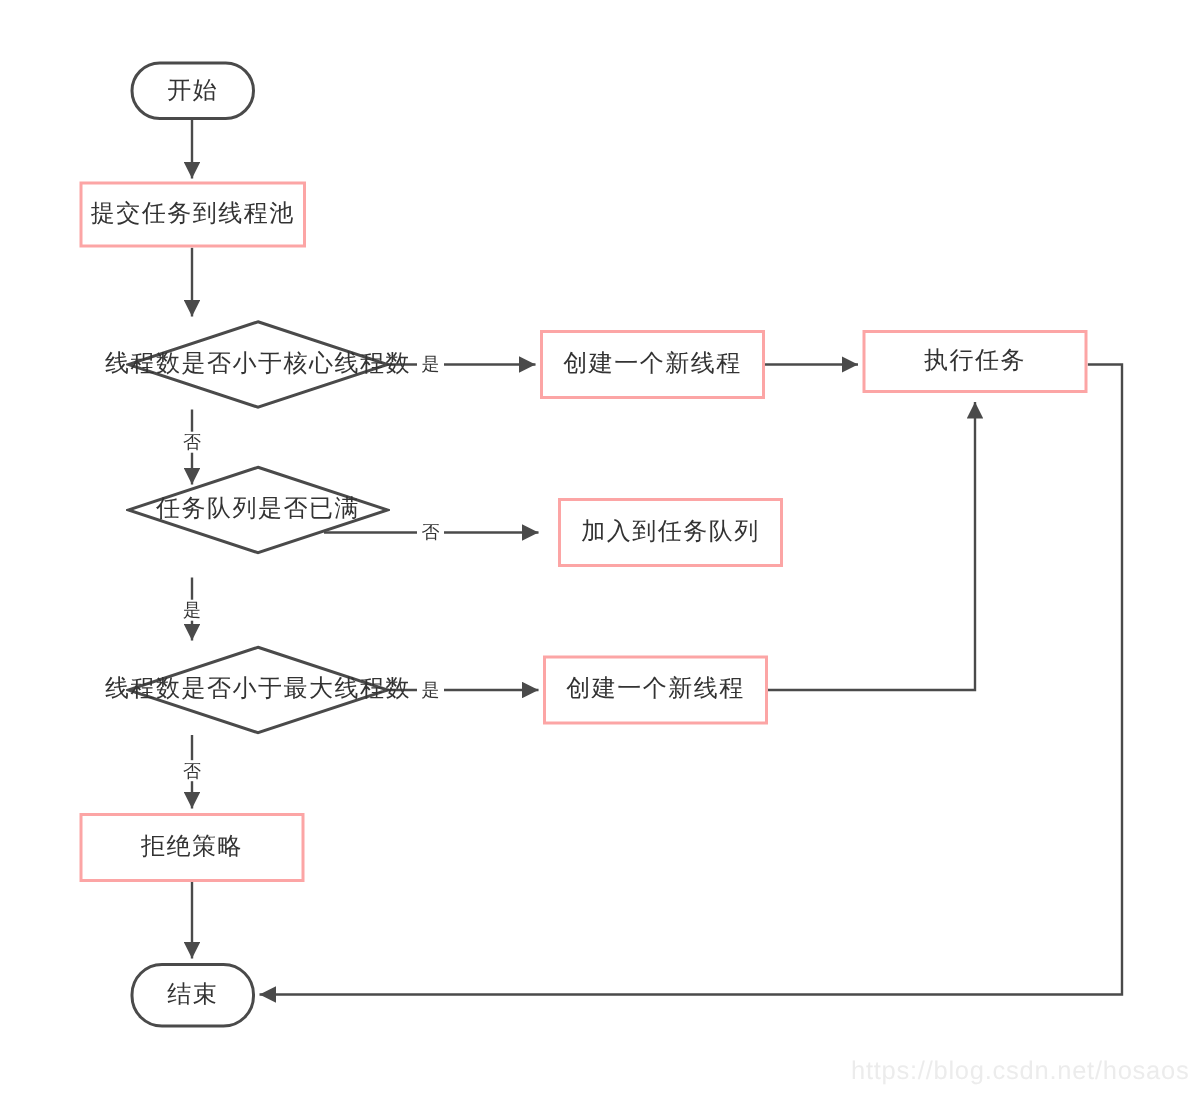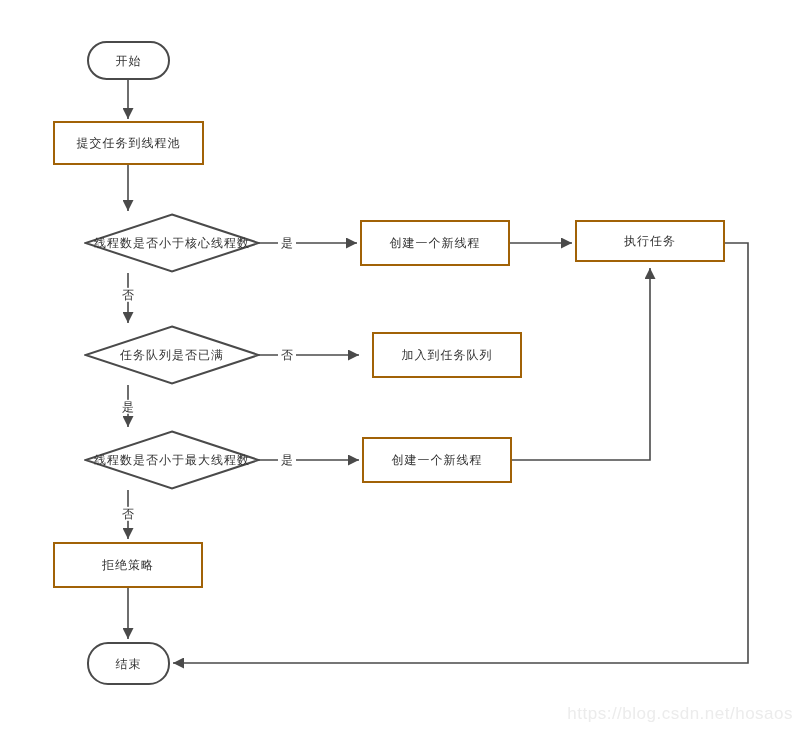--- a/index.html
+++ b/index.html
@@ -29,21 +29,21 @@
   }
   .node {
     position: absolute;
     display: flex;
     align-items: center;
     justify-content: center;
     box-sizing: border-box;
     background: #ffffff;
   }
   .node.rect {
-    border: 2px solid #a16207;
+    border: 2px solid #fca5a5;
   }
   .node.stadium {
     border: 2px solid #4a4a4a;
     border-radius: 21px;
   }
   .node.diamond {
     background: transparent;
     margin-left: 44px;
   }
   .diamond-shape {
@@ -53,21 +53,21 @@
     width: 100%;
     height: 100%;
   }
   .diamond-shape polygon {
     fill: #ffffff;
     stroke: #4a4a4a;
     stroke-width: 2;
   }
   .node-label {
     position: relative;
-    font-size: 12px;
+    font-size: 16px;
     color: #333333;
     letter-spacing: 1px;
     white-space: nowrap;
     line-height: 1;
   }
   .edge-label {
     position: absolute;
     transform: translate(-50%, -50%);
     font-size: 12px;
     color: #333333;
@@ -127,21 +127,21 @@
   </div>
 
   <div class="node rect" style="left:360px; top:220px; width:150px; height:46px;">
     <span class="node-label">创建一个新线程</span>
   </div>
 
   <div class="node rect" style="left:575px; top:220px; width:150px; height:42px;">
     <span class="node-label">执行任务</span>
   </div>
 
-  <div class="node diamond" style="left:40px; top:325px; width:176px; height:60px;">
+  <div class="node diamond" style="left:40px; top:310px; width:176px; height:60px;font-family:Liberation Mono, monospace;">
     <svg class="diamond-shape" viewBox="0 0 176 60" preserveAspectRatio="none">
       <polygon points="88,1.5 174.5,30 88,58.5 1.5,30"></polygon>
     </svg>
     <span class="node-label">任务队列是否已满</span>
   </div>
 
   <div class="node rect" style="left:372px; top:332px; width:150px; height:46px;">
     <span class="node-label">加入到任务队列</span>
   </div>
 

